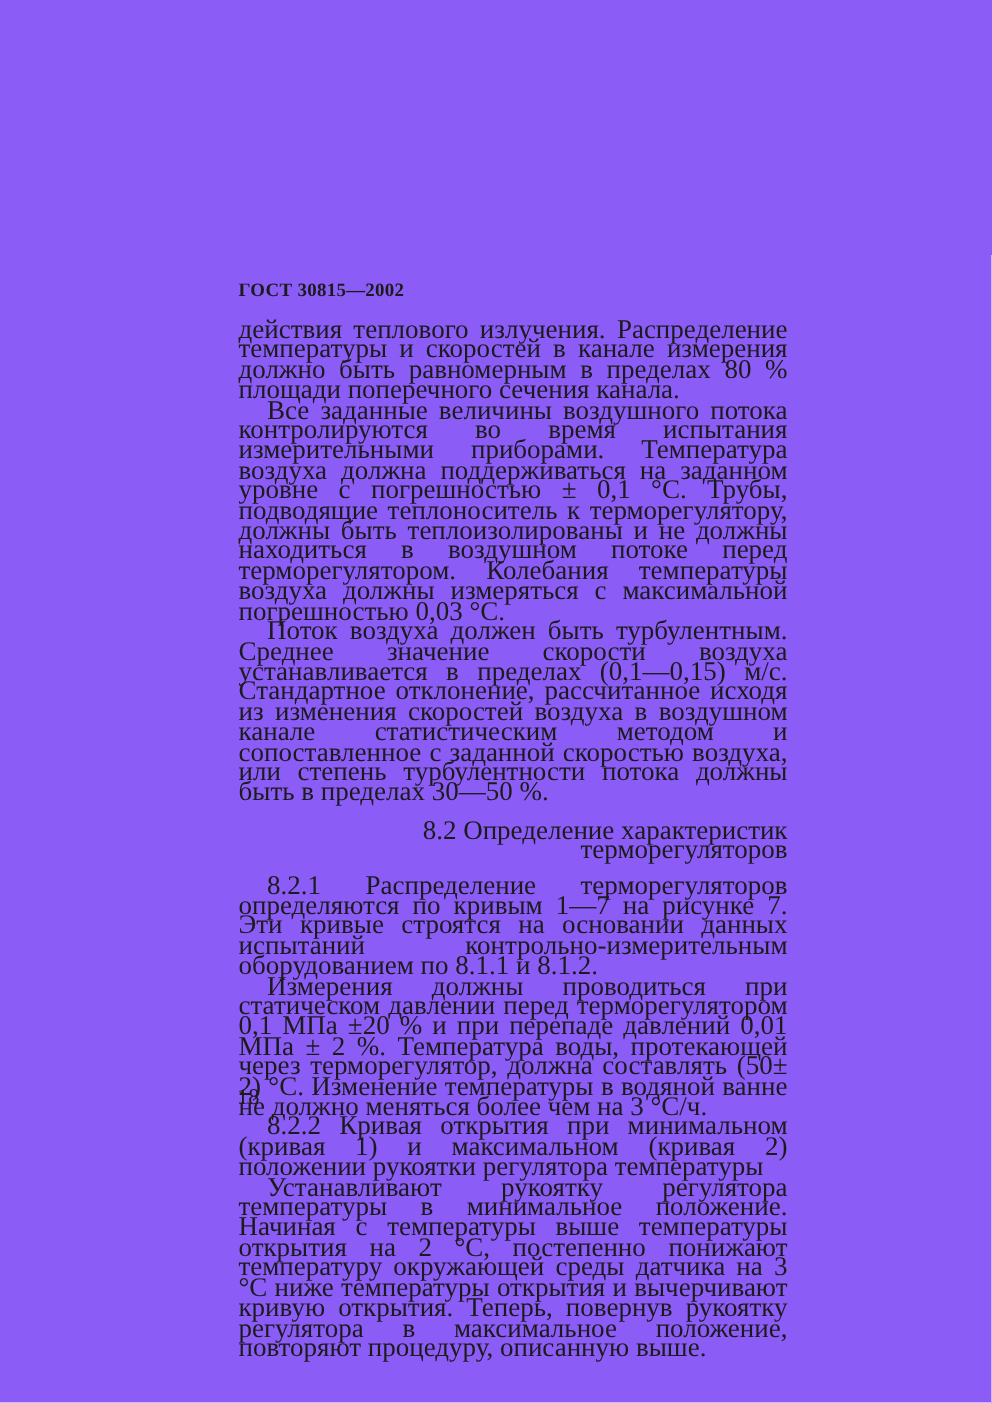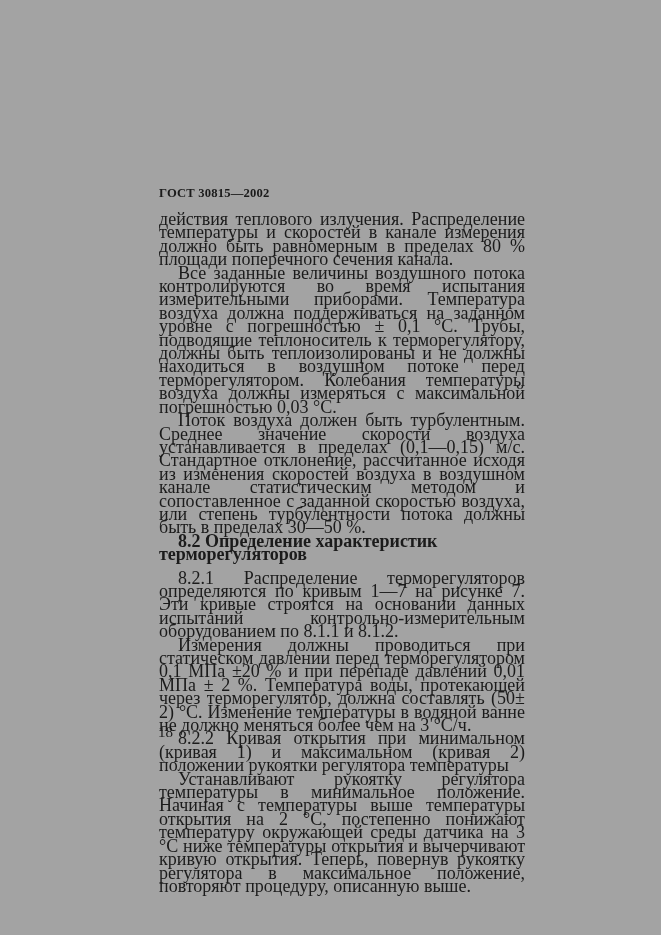--- a/index.html
+++ b/index.html
@@ -4,21 +4,21 @@
 <style>
   html, body {
     margin: 0;
     padding: 0;
     background: #ffffff;
   }
   .page {
     position: relative;
     width: 661px;
     height: 935px;
-    background: #a3a3a3;
+    background: #8b5cf6;
     overflow: hidden;
     font-family: "Liberation Serif", "DejaVu Serif", serif;
     color: #1b1b1b;
   }
   .doc-header {
     position: absolute;
     left: 159px;
     top: 186px;
     font-size: 12.6px;
     font-weight: bold;
@@ -35,23 +35,23 @@
     text-align: justify;
   }
   .para {
     margin: 0;
     padding: 0;
   }
   .para.indent {
     text-indent: 19px;
   }
   .para.heading {
-    font-weight: bold;
-    text-align: left;
-    margin-top: 0;
+    font-weight: normal;
+    text-align: right;
+    margin-top: 12px;
     margin-bottom: 10px;
   }
   .it {
   }
   .page-number {
     position: absolute;
     left: 158px;
     top: 724px;
     font-size: 15px;
     text-align: right;

